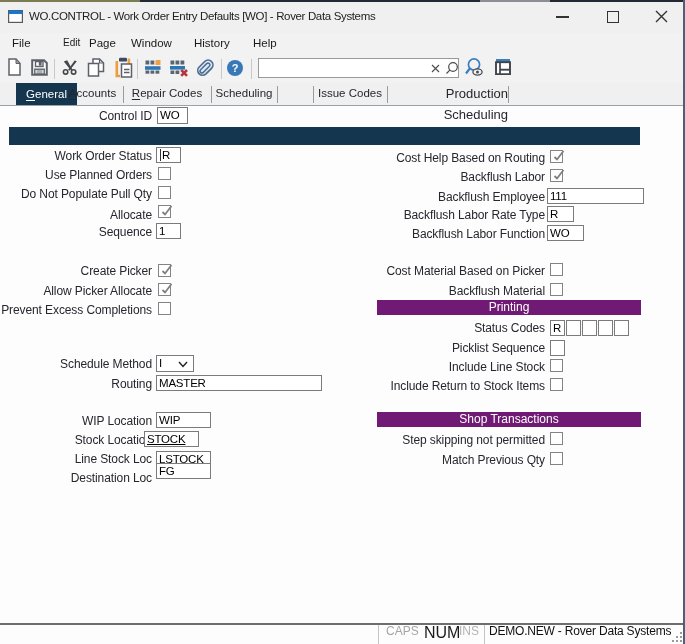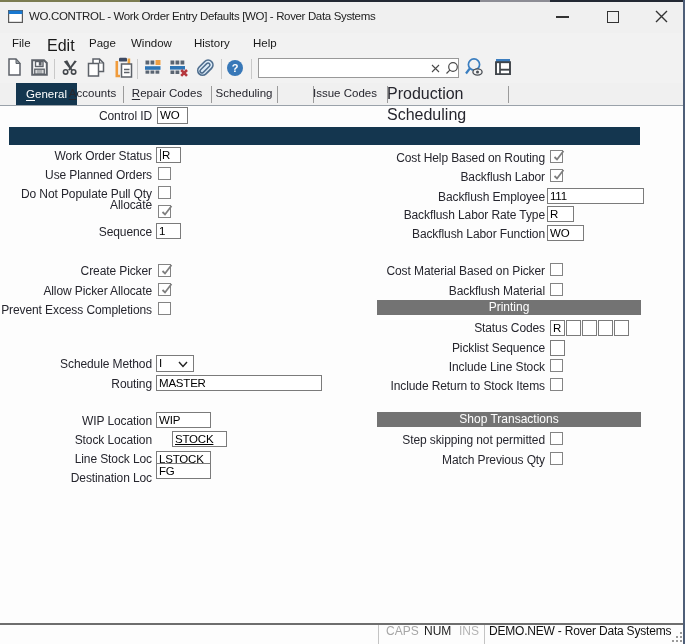--- a/index.html
+++ b/index.html
@@ -7,21 +7,21 @@
        font-family:"Liberation Sans",sans-serif;background:#fdfdfd;}
   .abs{position:absolute;}
   .lbl{position:absolute;font-size:12px;letter-spacing:-0.1px;color:#26262e;text-align:right;
        white-space:nowrap;line-height:16px;}
   .inp{position:absolute;background:#fff;border:1px solid #7b7b7b;
        font-size:11.5px;letter-spacing:-0.2px;color:#000;line-height:15px;padding-left:2px;
        box-sizing:border-box;white-space:nowrap;}
   .cb{position:absolute;width:13px;height:13px;background:#fff;
       border:1px solid #848484;box-sizing:border-box;}
   .cb svg{position:absolute;left:0px;top:0px;}
-  .hdr{position:absolute;background:#737373;color:#fff;font-size:12px;
+  .hdr{position:absolute;background:#701a75;color:#fff;font-size:12px;
        text-align:center;line-height:15px;}
   .sep{position:absolute;width:1px;background:#9b9b9b;}
   u{text-decoration:underline;text-underline-offset:2px;}
 </style>
 </head>
 <body>
 
 <div class="abs" style="left:0;top:0;width:685px;height:2px;background:#232833;"></div>
 <div class="abs" style="left:0;top:0;width:140px;height:2px;background:#7b7c51;"></div>
 <div class="abs" style="left:480px;top:0;width:70px;height:2px;background:#8c8c94;"></div>
@@ -33,21 +33,21 @@
 </svg>
 <div class="abs" style="left:29px;top:10px;font-size:11.5px;letter-spacing:-0.35px;color:#222;">WO.CONTROL - Work Order Entry Defaults [WO] - Rover Data Systems</div>
 <div class="abs" style="left:556px;top:16px;width:13px;height:1.5px;background:#333;"></div>
 <div class="abs" style="left:607px;top:11px;width:10px;height:10px;border:1.5px solid #333;"></div>
 <svg class="abs" style="left:655px;top:10px;" width="13" height="13" viewBox="0 0 13 13">
   <path d="M1 1 L12 12 M12 1 L1 12" stroke="#333" stroke-width="1.4"></path>
 </svg>
 
 <div class="abs" style="left:0;top:33px;width:685px;height:22px;background:#f2f2f2;"></div>
 <div class="abs" style="top:37px;left:12px;font-size:11.5px;color:#1a1a1a;">File</div>
-<div class="abs" style="top:37px;left:47px;font-size:16px;color:#1a1a1a;">Edit</div>
+<div class="abs" style="top:37px;left:63px;font-size:10px;color:#1a1a1a;">Edit</div>
 <div class="abs" style="top:37px;left:89px;font-size:11.5px;color:#1a1a1a;">Page</div>
 <div class="abs" style="top:37px;left:131px;font-size:11.5px;color:#1a1a1a;">Window</div>
 <div class="abs" style="top:37px;left:194px;font-size:11.5px;color:#1a1a1a;">History</div>
 <div class="abs" style="top:37px;left:253px;font-size:11.5px;color:#1a1a1a;">Help</div>
 
 <div class="abs" style="left:0;top:55px;width:685px;height:28px;background:#f2f2f2;"></div>
 <div class="sep" style="left:54px;top:59px;height:20px;background:#c9c9c9;"></div>
 <div class="sep" style="left:137px;top:59px;height:20px;background:#c9c9c9;"></div>
 <div class="sep" style="left:221px;top:59px;height:20px;background:#c9c9c9;"></div>
 <div class="sep" style="left:251px;top:59px;height:20px;background:#c9c9c9;"></div>
@@ -145,42 +145,42 @@
   <path d="M5 11.7 H15" stroke="#3f4449" stroke-width="1.9"></path>
 </svg>
 
 <div class="abs" style="left:0;top:83px;width:685px;height:22px;background:#f0f0f0;"></div>
 <div class="abs" style="left:0;top:105px;width:685px;height:1px;background:#9aa2aa;"></div>
 <div class="abs" style="left:1px;top:83px;width:61px;height:22px;background:#14364f;color:#fff;font-size:11.5px;text-align:center;line-height:22px;margin-left:15px;"><u>G</u>eneral</div>
 <div class="abs" style="left:62px;top:83px;width:61px;height:21px;font-size:11.5px;text-align:center;line-height:21px;color:#26262e;"><u>A</u>ccounts</div>
 <div class="abs" style="left:123px;top:83px;width:88px;height:21px;font-size:11.5px;text-align:center;line-height:21px;color:#26262e;"><u>R</u>epair Codes</div>
 <div class="abs" style="left:211px;top:83px;width:66px;height:21px;font-size:11.5px;text-align:center;line-height:21px;color:#26262e;">Scheduling</div>
 <div class="abs" style="left:277px;top:83px;width:36px;height:21px;font-size:17px;text-align:center;line-height:21px;color:#26262e;margin-top:40px;">Scan</div>
-<div class="abs" style="left:313px;top:83px;width:74px;height:21px;font-size:11.5px;text-align:left;line-height:21px;color:#26262e;">Issue Codes</div>
-<div class="abs" style="left:387px;top:83px;width:121px;height:21px;font-size:16px;text-align:left;line-height:21px;color:#26262e;">Production Scheduling</div>
+<div class="abs" style="left:313px;top:83px;width:74px;height:21px;font-size:11.5px;text-align:center;line-height:21px;color:#26262e;">Issue Codes</div>
+<div class="abs" style="left:387px;top:83px;width:121px;height:21px;font-size:13px;text-align:right;line-height:21px;color:#26262e;">Production Scheduling</div>
 <div class="sep" style="left:123px;top:86px;height:17px;"></div>
 <div class="sep" style="left:211px;top:86px;height:17px;"></div>
 <div class="sep" style="left:277px;top:86px;height:17px;"></div>
 <div class="sep" style="left:313px;top:86px;height:17px;"></div>
 <div class="sep" style="left:387px;top:86px;height:17px;"></div>
 <div class="sep" style="left:508px;top:86px;height:17px;"></div>
 
 <div class="lbl" style="left:0;top:108px;width:152px;">Control ID</div>
 <div class="inp" style="left:157px;top:107px;width:31px;height:17px;">WO</div>
 
 <div class="abs" style="left:9px;top:127px;width:631px;height:18px;background:#14364f;"></div>
 
 <div class="lbl" style="left:0;top:148px;width:152px;">Work Order Status</div>
 <div class="inp" style="left:156px;top:147px;width:25px;height:16px;padding-left:5px;">R</div>
 <div class="abs" style="left:160px;top:149px;width:1px;height:12px;background:#333;"></div>
 <div class="lbl" style="left:0;top:167px;width:152px;">Use Planned Orders</div>
 <div class="cb" style="left:158px;top:167px;"></div>
 <div class="lbl" style="left:0;top:186px;width:152px;">Do Not Populate Pull Qty</div>
 <div class="cb" style="left:158px;top:186px;"></div>
-<div class="lbl" style="left:0;top:197px;width:152px;">Allocate</div>
+<div class="lbl" style="left:0;top:207px;width:152px;">Allocate</div>
 <div class="cb" style="left:158px;top:205px;">
     <svg width="14" height="14" viewBox="0 0 14 14" style="top:-2px;left:0.5px;">
       <path d="M2.5 8 L5 10.5 L11.5 2" stroke="#7f7f7f" stroke-width="1.8" fill="none"></path>
     </svg>
   </div>
 <div class="lbl" style="left:0;top:224px;width:152px;">Sequence</div>
 <div class="inp" style="left:156px;top:223px;width:25px;height:16px;">1</div>
 
 <div class="lbl" style="left:0;top:263px;width:152px;">Create Picker</div>
 <div class="cb" style="left:158px;top:264px;">
@@ -201,21 +201,21 @@
 <div class="inp" style="left:156px;top:355px;width:38px;height:17px;">I</div>
 <svg class="abs" style="left:178px;top:361px;" width="10" height="7" viewBox="0 0 10 7">
     <path d="M1 1 L5 5.5 L9 1" fill="none" stroke="#222" stroke-width="1.4"></path>
   </svg>
 <div class="lbl" style="left:0;top:376px;width:152px;">Routing</div>
 <div class="inp" style="left:156px;top:375px;width:166px;height:16px;">MASTER</div>
 
 <div class="lbl" style="left:0;top:413px;width:152px;">WIP Location</div>
 <div class="inp" style="left:156px;top:412px;width:55px;height:16px;">WIP</div>
 <div class="lbl" style="left:0;top:432px;width:152px;">Stock Location</div>
-<div class="inp" style="left:172px;top:431px;width:55px;height:16px;text-decoration:underline;">STOCK</div>
+<div class="inp" style="left:144px;top:431px;width:55px;height:16px;text-decoration:underline;">STOCK</div>
 <div class="lbl" style="left:0;top:451px;width:152px;">Line Stock Loc</div>
 <div class="inp" style="left:156px;top:451px;width:55px;height:16px;">LSTOCK</div>
 <div class="lbl" style="left:0;top:470px;width:152px;">Destination Loc</div>
 <div class="inp" style="left:156px;top:463px;width:55px;height:16px;">FG</div>
 
 <div class="lbl" style="left:300px;top:150px;width:245px;">Cost Help Based on Routing</div>
 <div class="cb" style="left:550px;top:150px;">
     <svg width="14" height="14" viewBox="0 0 14 14" style="top:-2px;left:0.5px;">
       <path d="M2.5 8 L5 10.5 L11.5 2" stroke="#7f7f7f" stroke-width="1.8" fill="none"></path>
     </svg>
@@ -256,21 +256,21 @@
 <div class="lbl" style="left:300px;top:432px;width:245px;">Step skipping not permitted</div>
 <div class="cb" style="left:550px;top:432px;"></div>
 <div class="lbl" style="left:300px;top:452px;width:245px;">Match Previous Qty</div>
 <div class="cb" style="left:550px;top:452px;"></div>
 
 <div class="abs" style="left:0;top:623px;width:685px;height:2px;background:#6e6e6e;"></div>
 <div class="abs" style="left:0;top:625px;width:685px;height:19px;background:#fdfdfd;"></div>
 <div class="sep" style="left:378px;top:625px;height:19px;background:#c4c4c4;"></div>
 <div class="sep" style="left:484px;top:625px;height:19px;background:#c4c4c4;"></div>
 <div class="abs" style="left:386px;top:624px;font-size:12px;color:#a6a6a6;">CAPS</div>
-<div class="abs" style="left:424px;top:624px;font-size:12px;color:#1a1a1a;">NUM</div>
+<div class="abs" style="left:424px;top:624px;font-size:16px;color:#1a1a1a;">NUM</div>
 <div class="abs" style="left:459px;top:624px;font-size:12px;color:#b4b4b4;">INS</div>
 <div class="abs" style="left:489px;top:624px;font-size:12px;letter-spacing:-0.2px;color:#101010;">DEMO.NEW - Rover Data Systems</div>
 <svg class="abs" style="left:672px;top:632px;" width="11" height="11" viewBox="0 0 11 11">
   <g fill="#9a9a9a">
       <rect x="8" y="0" width="2" height="2"></rect>
       <rect x="8" y="4" width="2" height="2"></rect>
       <rect x="8" y="8" width="2" height="2"></rect>
       <rect x="4" y="4" width="2" height="2"></rect>
       <rect x="4" y="8" width="2" height="2"></rect>
       <rect x="0" y="8" width="2" height="2"></rect>

